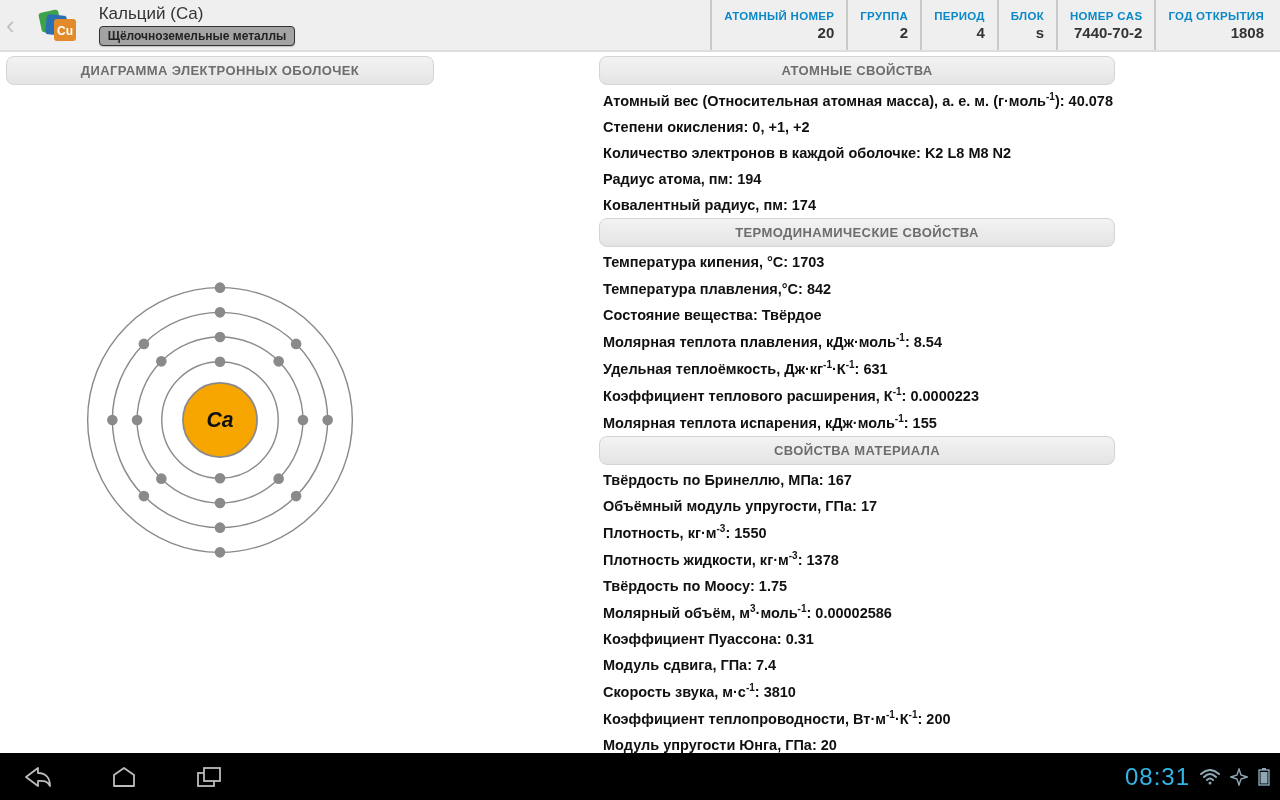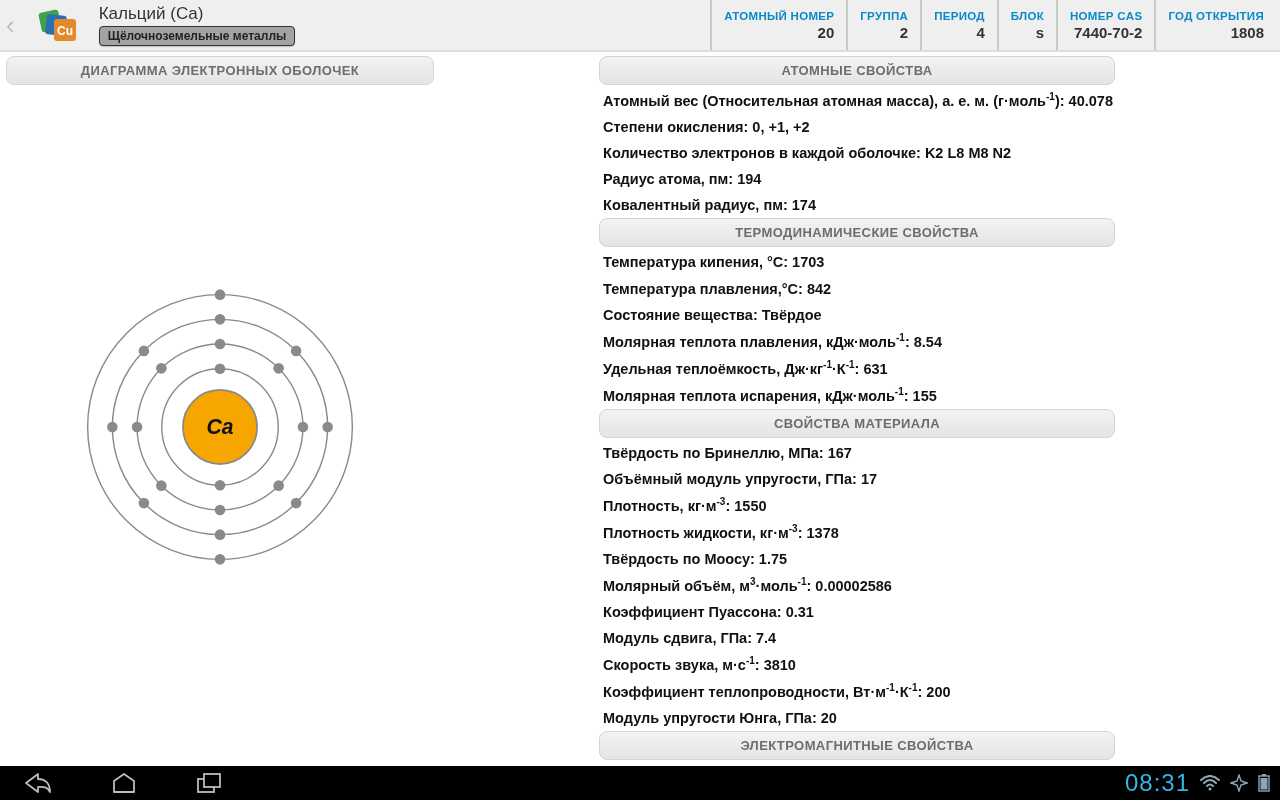--- a/index.html
+++ b/index.html
@@ -20,21 +20,21 @@
   .content { display:flex; flex:1; overflow:hidden; padding:4px 6px 0 6px; gap:6px;}
   .col-left { width:428px; display:flex; flex-direction:column; }
   .col-right { flex:1; display:flex; flex-direction:column; overflow:hidden;align-items:center;}
   .section-header { background:linear-gradient(to bottom,#f3f3f3,#e4e4e4); border:1px solid #d4d4d4; border-radius:8px; text-align:center; color:#6d6d6d; font-size:13px; font-weight:bold; letter-spacing:0.4px; padding:6px 4px; margin-bottom:2px;}
   .props-scroll { overflow-y:hidden; }
   .prop { font-size:14.5px; font-weight:bold; color:#111; padding:4px 2px 4px 4px; line-height:1.25;}
   .prop sup { font-size:10px; }
   
   .atom-wrap { flex:1; display:flex; align-items:center; justify-content:center;font-style:italic; }
   
-  .navbar { height:34px; background:#000; display:flex; align-items:center; padding:0 10px; }
+  .navbar { height:47px; background:#000; display:flex; align-items:center; padding:0 10px; }
   .navbtn { width:56px; height:100%; display:flex; align-items:center; justify-content:center; color:#bcbcbc; margin-right:30px;}
   .status { margin-left:auto; display:flex; align-items:center; gap:10px; color:#b9b9b9; font-size:14px; }
   .clock { color:#33b5e5; font-size:24px; font-family: Arial, sans-serif; letter-spacing:1px;}
   svg { display:block; }
 </style>
 </head>
 <body>
 <div class="app">
 
   <div class="topbar">
@@ -120,20 +120,21 @@
           <div class="prop">Степени окисления: 0, +1, +2</div>
           <div class="prop">Количество электронов в каждой оболочке: K2 L8 M8 N2</div>
           <div class="prop">Радиус атома, пм: 194</div>
           <div class="prop">Ковалентный радиус, пм: 174</div>
           <div class="section-header">ТЕРМОДИНАМИЧЕСКИЕ СВОЙСТВА</div>
           <div class="prop">Температура кипения, °C: 1703</div>
           <div class="prop">Температура плавления,°C: 842</div>
           <div class="prop">Состояние вещества: Твёрдое</div>
           <div class="prop">Молярная теплота плавления, кДж·моль<sup>-1</sup>: 8.54</div>
           <div class="prop">Удельная теплоёмкость, Дж·кг<sup>-1</sup>·К<sup>-1</sup>: 631</div>
+          <div class="prop">Коэффициент теплового расширения, К<sup>-1</sup>: 0.0000223</div>
           <div class="prop">Молярная теплота испарения, кДж·моль<sup>-1</sup>: 155</div>
           <div class="section-header">СВОЙСТВА МАТЕРИАЛА</div>
           <div class="prop">Твёрдость по Бринеллю, МПа: 167</div>
           <div class="prop">Объёмный модуль упругости, ГПа: 17</div>
           <div class="prop">Плотность, кг·м<sup>-3</sup>: 1550</div>
           <div class="prop">Плотность жидкости, кг·м<sup>-3</sup>: 1378</div>
           <div class="prop">Твёрдость по Моосу: 1.75</div>
           <div class="prop">Молярный объём, м<sup>3</sup>·моль<sup>-1</sup>: 0.00002586</div>
           <div class="prop">Коэффициент Пуассона: 0.31</div>
           <div class="prop">Модуль сдвига, ГПа: 7.4</div>

